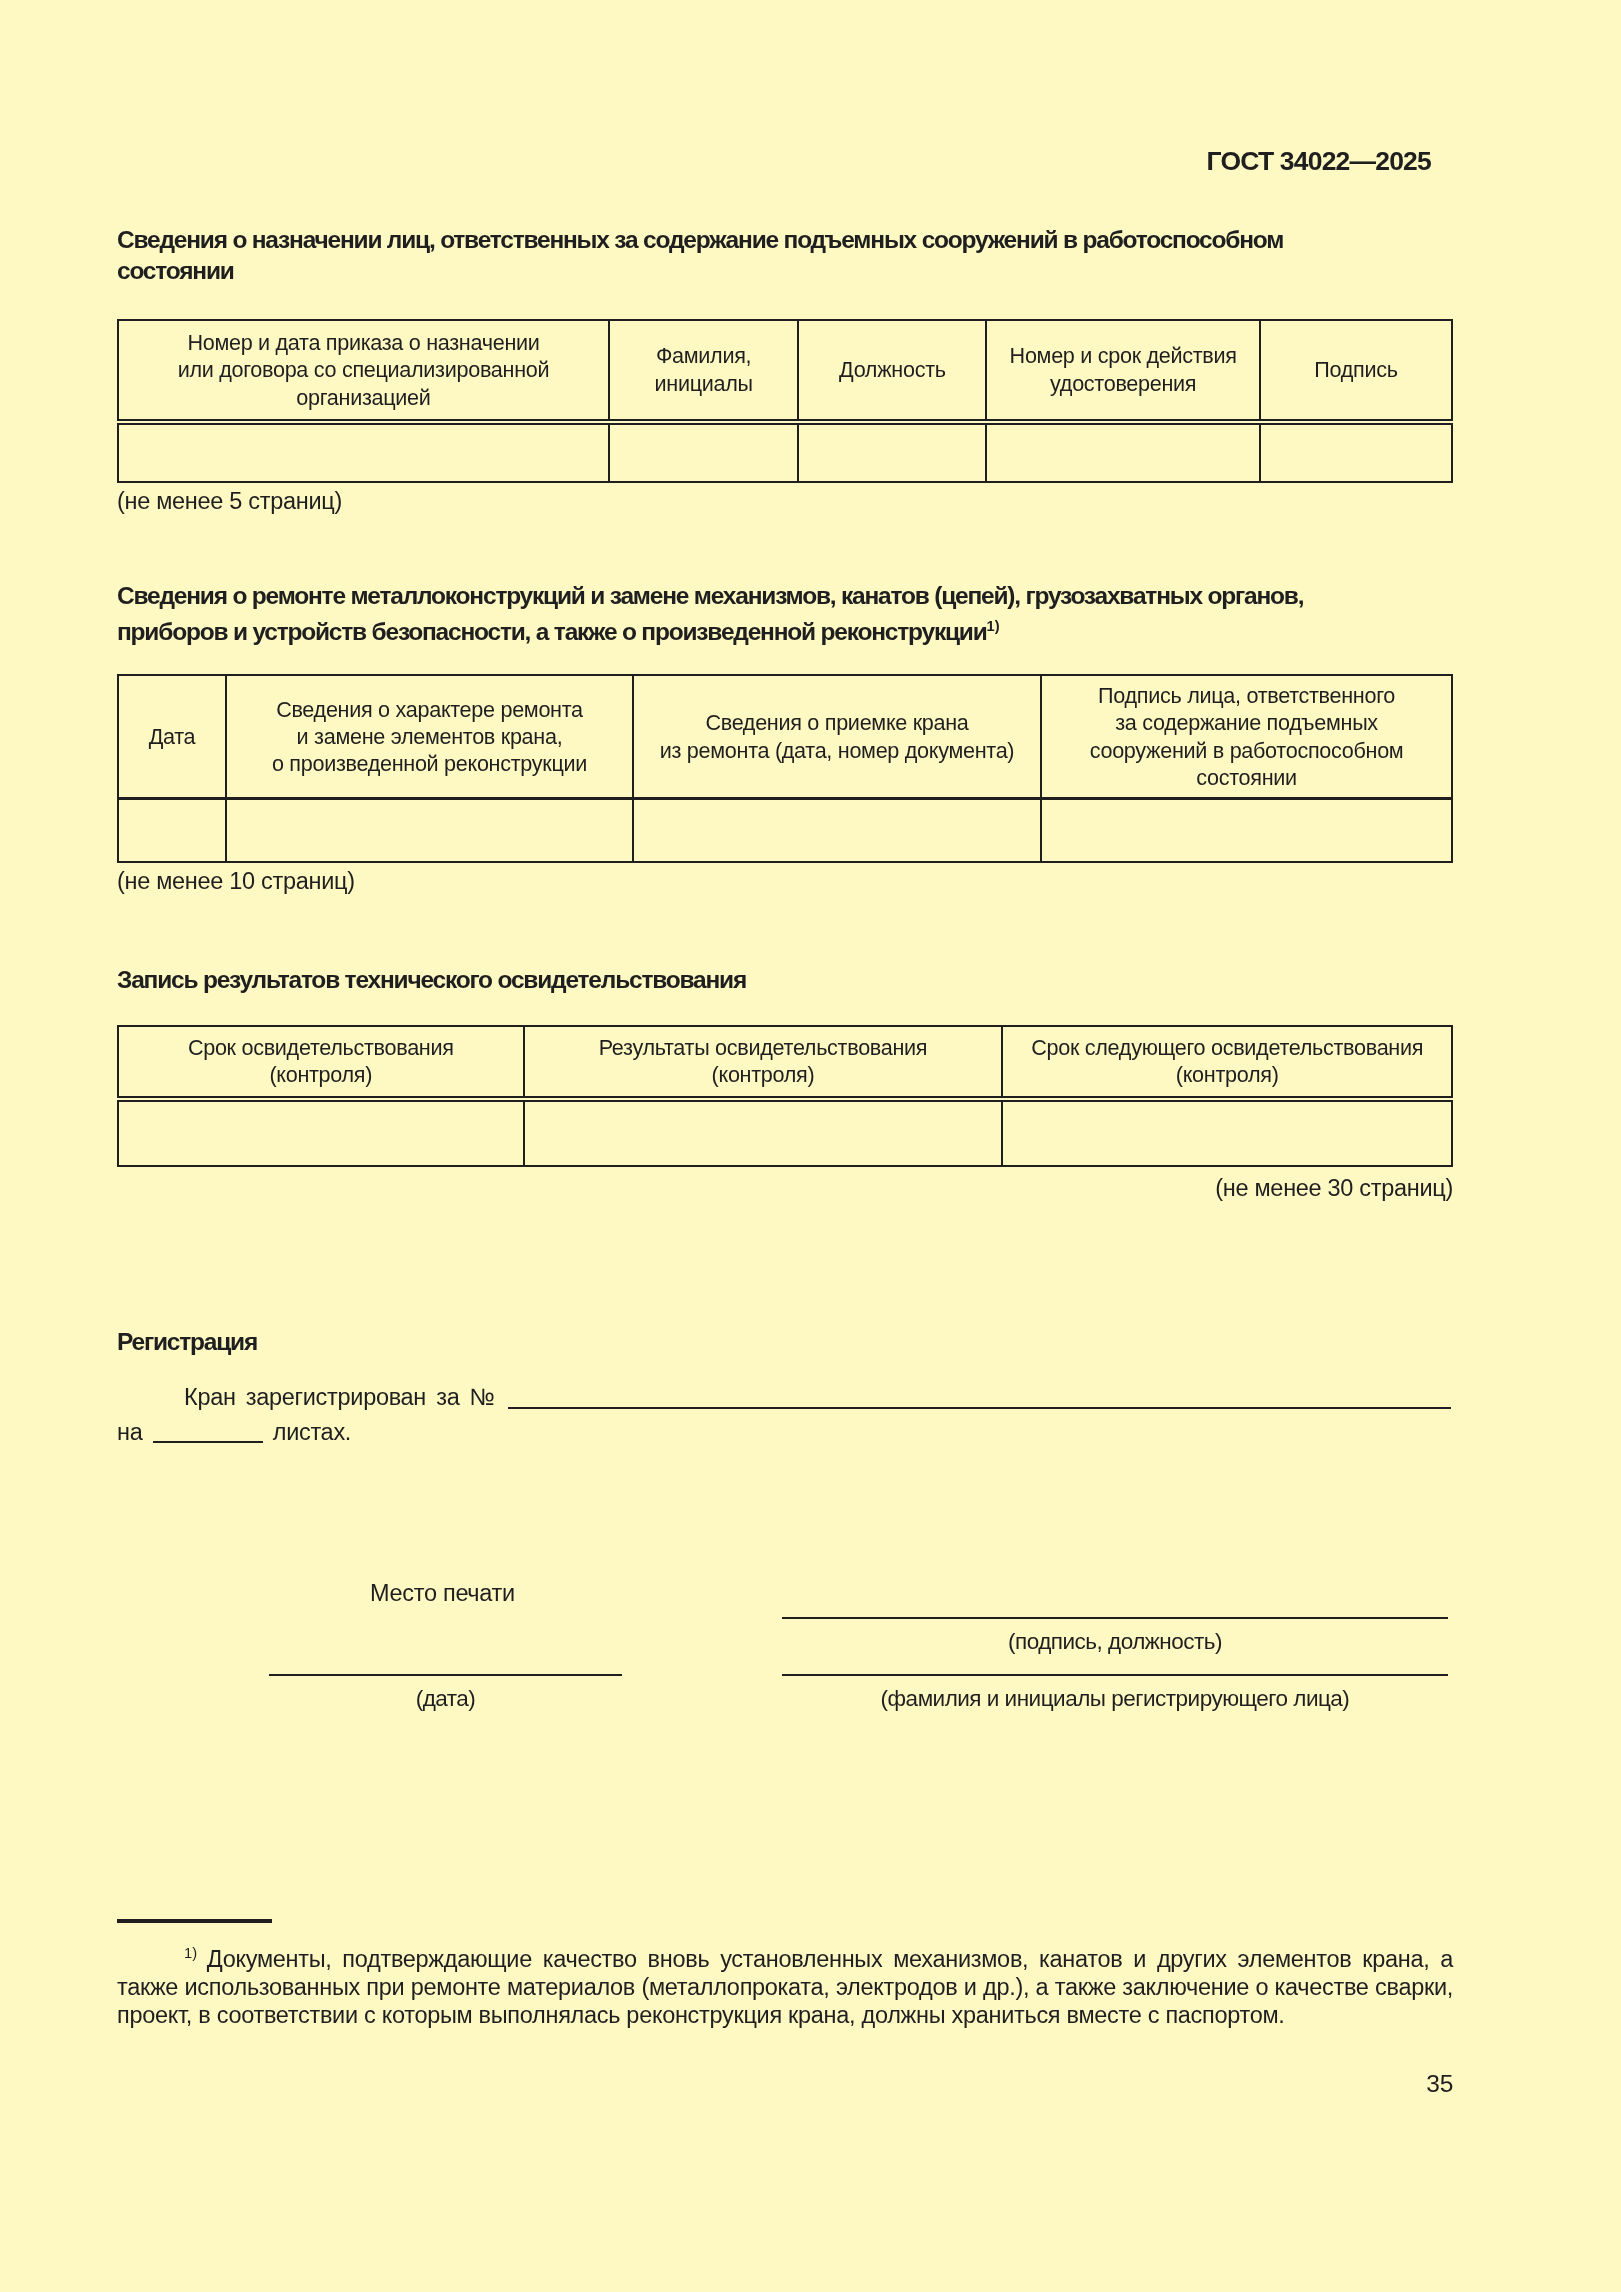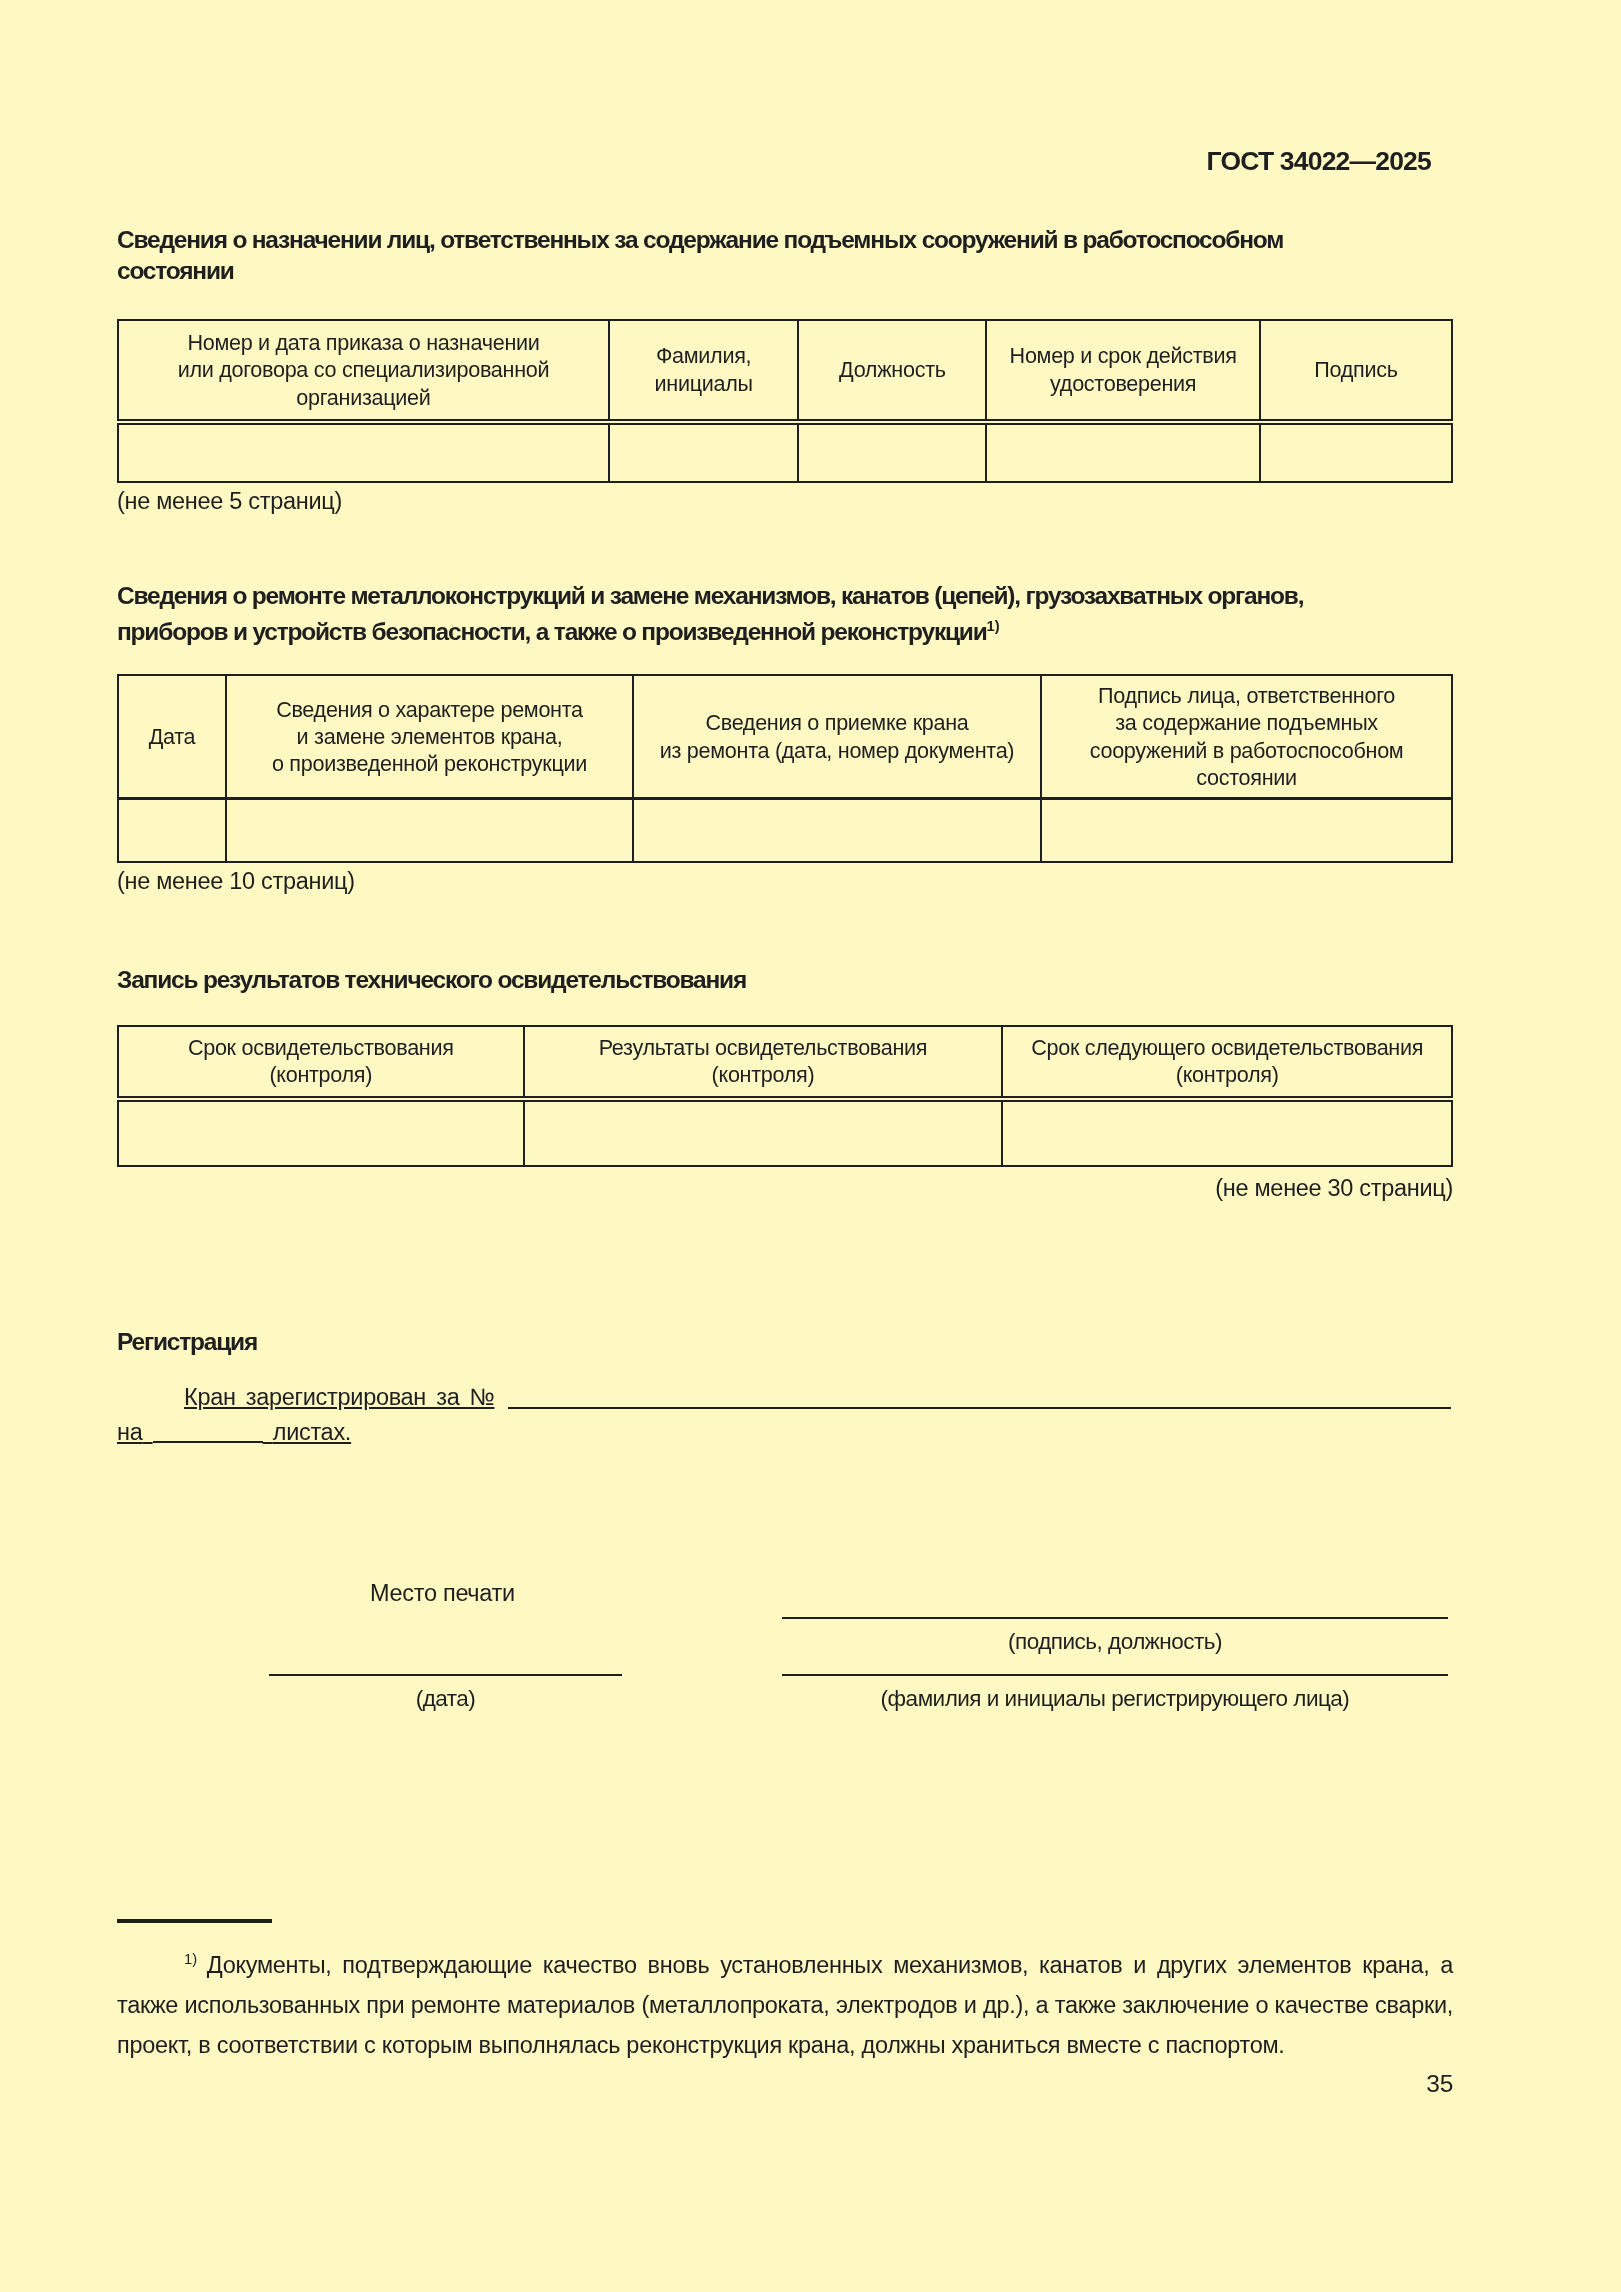--- a/index.html
+++ b/index.html
@@ -64,21 +64,21 @@
   .tbl1 th{height:86px;} .tbl1 td{height:44px;}
   .tbl2 th{height:104px;} .tbl2 td{height:49px;}
   .tbl3 th{height:57px;} .tbl3 td{height:51px;}
 
   .note{font-size:23.5px;}
   .n1{top:488px;left:117px;}
   .n2{top:868px;left:117px;}
   .n3{top:1175px;left:117px;width:1336px;text-align:right;}
 
   .reg-block{top:1381px;left:117px;width:1336px;line-height:33px;}
-  .reg-line{height:33px;white-space:nowrap;word-spacing:3.9px;text-decoration:underline;}
+  .reg-line{height:33px;white-space:nowrap;word-spacing:3.9px;}
   .reg-line1{display:flex;}
   .reg-indent{display:inline-block;width:67px;}
   .fill-line{
     flex:1;
     border-bottom:2.5px solid #1f1f1f;
     align-self:flex-end;
     height:0;
     margin:0 2px 4.9px 13.7px;
   }
   .blank{
@@ -99,21 +99,21 @@
   .caption{font-size:22.5px;letter-spacing:-0.5px;text-align:center;}
   .cap-a{top:1629px;left:782px;width:666px;}
   .cap-b{top:1686px;left:269px;width:353px;}
   .cap-c{top:1686px;left:782px;width:666px;}
 
   .fn-rule{top:1919px;left:117px;width:155px;height:3.9px;background:#1f1f1f;}
   .footnote{
     top:1939px;left:117px;width:1336px;
     text-align:justify;
     text-indent:67px;
-    line-height:40px;
+    line-height:28px;
     font-size:23.5px;
     margin:0;
   }
   .footnote sup.fn-ref{margin-right:9.8px;}
   .page-num{top:2070px;left:117px;width:1336px;text-align:right;font-size:24.5px;}
 </style>
 </head>
 <body>
 
 <div class="page">

